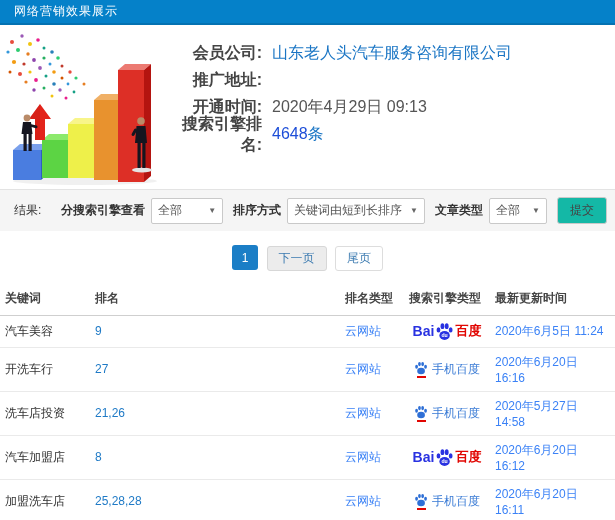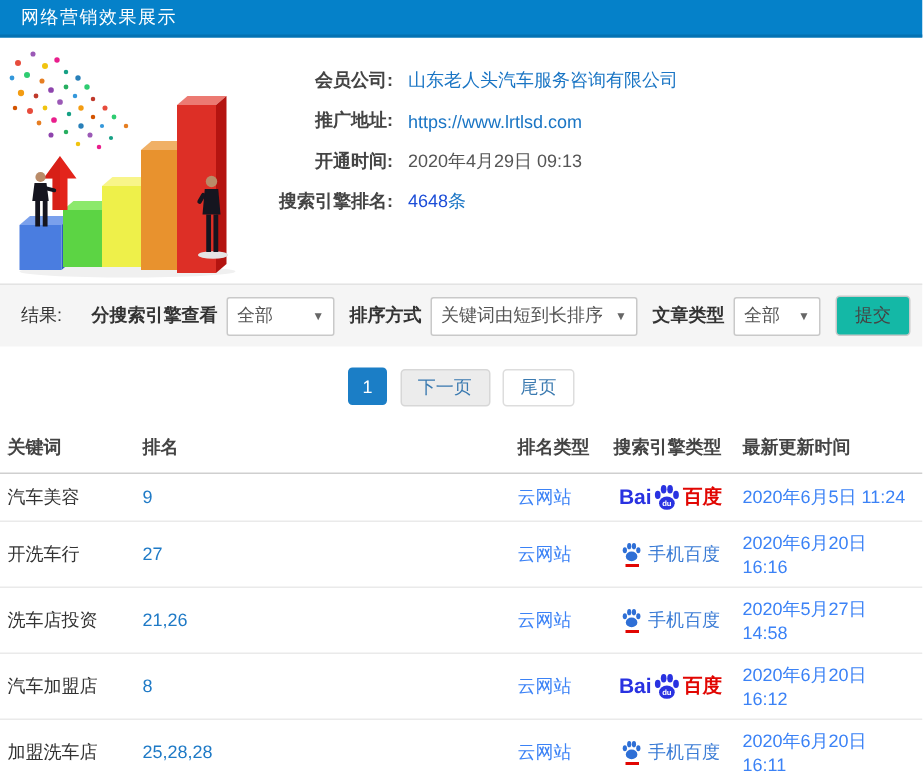--- a/index.html
+++ b/index.html
@@ -15,21 +15,21 @@
   
   .app-header {
     height: 25px; background: #0581c9; border-bottom: 2px solid #0472b2;
     display: flex; align-items: center; padding-left: 14px; font-family: Liberation Mono, monospace;
   }
   .app-header .title { color: #fff; font-size: 12px; letter-spacing: 1px; }
 
   
   .top-section { display: flex; height: 164px; padding-top: 3px; }
   .illustration { width: 172px; height: 160px; flex: none; }
-  .info-block { padding-top: 12px; font-size: 12px; }
+  .info-block { padding-top: 12px; font-size: 16px; }
   .info-row { display: flex; align-items: center; height: 27px; }
   .info-label { width: 90px; text-align: right; font-weight: bold; color: #444; flex: none; }
   .info-value { margin-left: 10px; }
   .link-blue { color: #1a75c4; text-decoration: none; cursor: pointer; }
   .plain-val { color: #555; }
   .rank-count { color: #1d4ed8; margin-top: 22px; }
   .rank-unit { color: #1a75c4; }
 
   
   .filter-bar {
@@ -189,21 +189,20 @@
       </svg>
     </div>
 
     <div class="info-block">
       <div class="info-row">
         <span class="info-label">会员公司:</span>
         <a class="info-value link-blue">山东老人头汽车服务咨询有限公司</a>
       </div>
       <div class="info-row">
         <span class="info-label">推广地址:</span>
-        <a class="info-value link-blue">https://www.lrtlsd.com</a>
       </div>
       <div class="info-row">
         <span class="info-label">开通时间:</span>
         <span class="info-value plain-val">2020年4月29日 09:13</span>
       </div>
       <div class="info-row">
         <span class="info-label">搜索引擎排名:</span>
         <span class="info-value">
           <span class="rank-count">4648</span><span class="rank-unit">条</span>
         </span>

